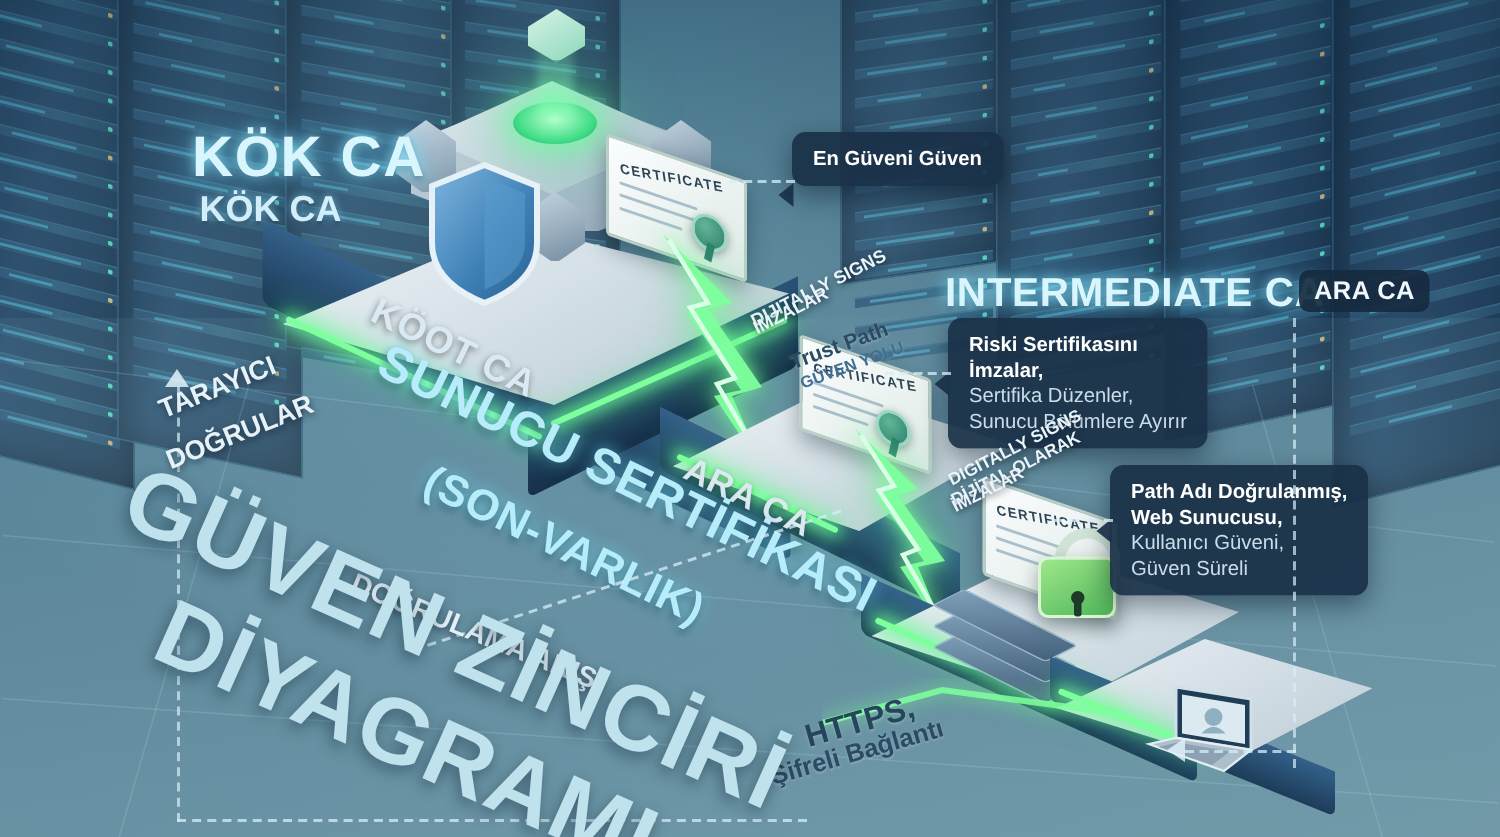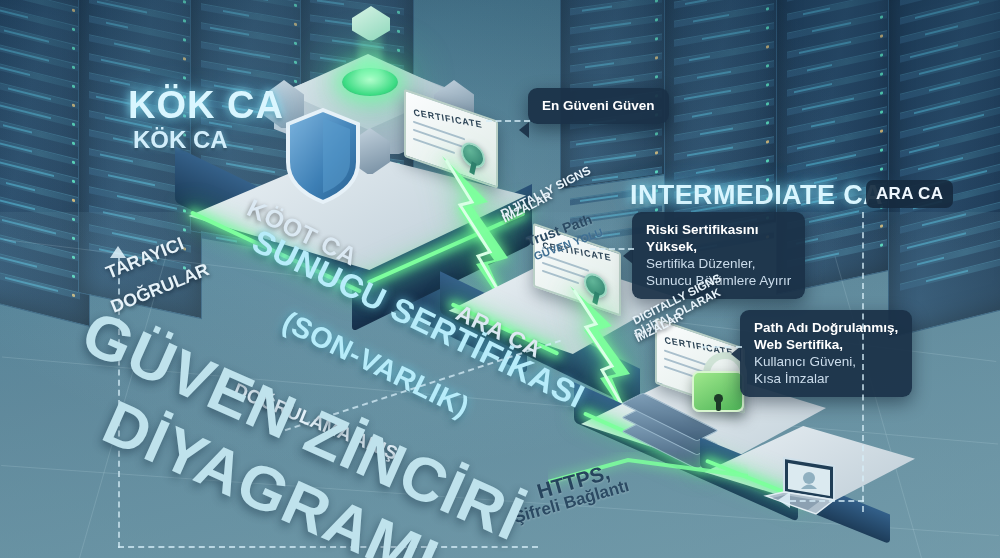--- a/index.html
+++ b/index.html
@@ -670,31 +670,31 @@
 
 
   <div class="callout" style="left:528px;top:88px;">
     <span class="tail left" style="top:34px;"></span>
     <div class="ln b">En Güveni Güven</div>
   </div>
 
   <div class="callout" style="left:632px;top:212px;">
     <span class="tail left" style="top:36px;"></span>
     <div class="ln b">Riski Sertifikasını</div>
-    <div class="ln b">Yüksek,</div>
+    <div class="ln b">İmzalar,</div>
     <div class="ln d">Sertifika Düzenler,</div>
     <div class="ln d">Sunucu Bölümlere Ayırır</div>
   </div>
 
   <div class="callout" style="left:740px;top:310px;">
     <span class="tail left" style="top:36px;"></span>
     <div class="ln b">Path Adı Doğrulanmış,</div>
-    <div class="ln b">Web Sertifika,</div>
+    <div class="ln b">Web Sunucusu,</div>
     <div class="ln d">Kullanıcı Güveni,</div>
-    <div class="ln d">Kısa İmzalar</div>
+    <div class="ln d">Güven Süreli</div>
   </div>
 
   <div class="dash-h" style="left:486px;top:120px;width:44px;"></div>
   <div class="dash-h" style="left:590px;top:248px;width:44px;"></div>
   <div class="dash-h" style="left:702px;top:346px;width:40px;"></div>
   <div class="dash-v" style="left:862px;top:212px;height:300px;"></div>
   <div class="dash-h" style="left:790px;top:500px;width:74px;"></div>
   <div class="arrow-left" style="left:778px;top:492px;"></div>
 
   <div class="dash-v" style="left:118px;top:258px;height:290px;"></div>

